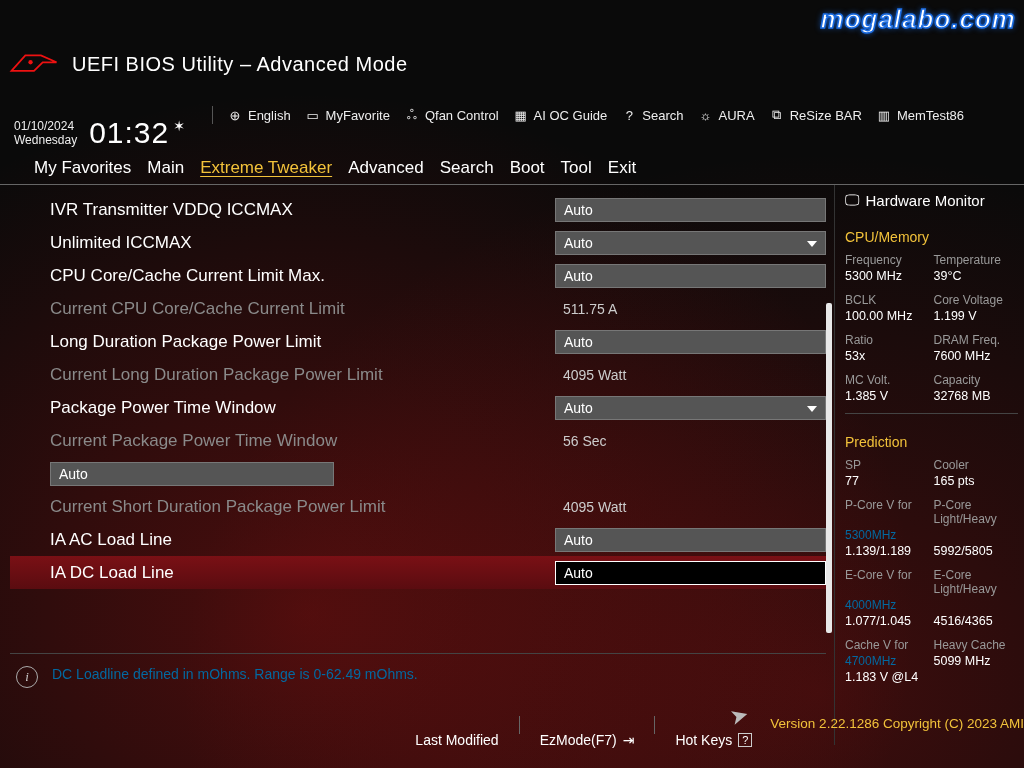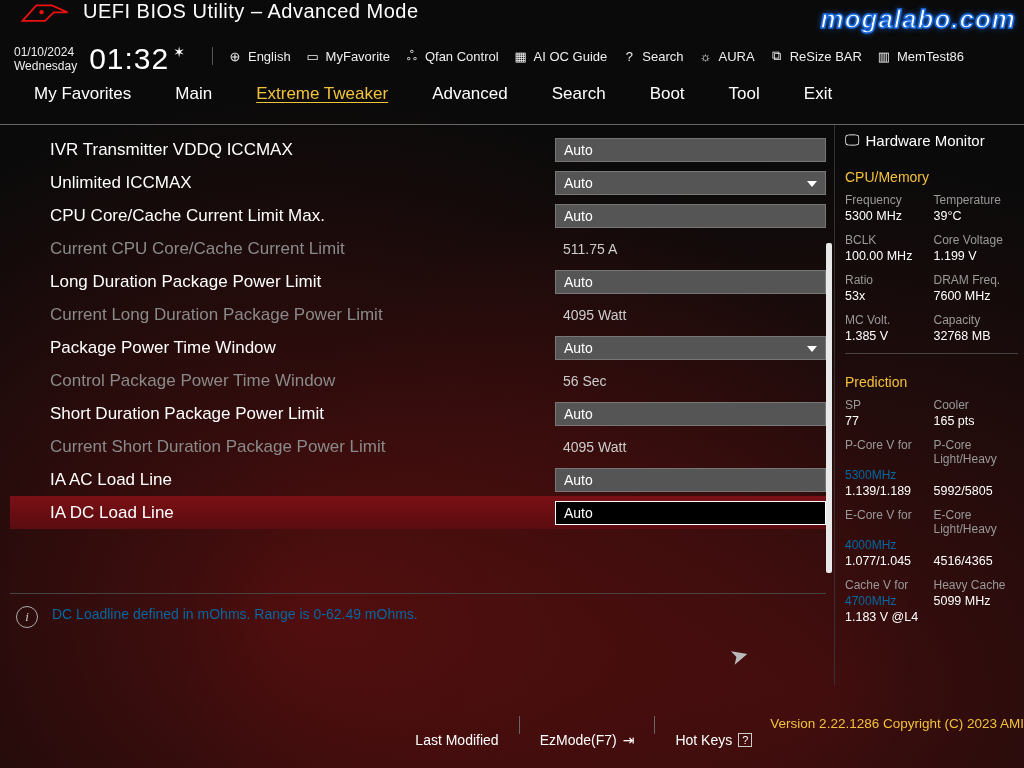--- a/index.html
+++ b/index.html
@@ -19,42 +19,43 @@
 }
 .watermark {
   position:absolute; top:4px; right:8px;
   font-family: Impact, "Arial Black", sans-serif;
   font-size:26px; font-weight:900; font-style:italic;
   color:#fff; text-shadow:0 0 6px #1a6be0, 0 0 2px #1a6be0;
   -webkit-text-stroke:1.5px #1a6be0;
   letter-spacing:1px;
 }
 
-.titlebar { position:relative; height:40px; display:flex; align-items:flex-start; padding-left:19px; gap:12px; }
+.titlebar { position:relative; height:40px; display:flex; align-items:center; padding-left:8px; gap:12px;margin-top:44px; }
 .logo { width:52px; height:28px; position:relative; }
 .logo svg { width:100%; height:100%; }
 .title { font-size:20px; color:#fff; font-weight:400; letter-spacing:.5px; }
 .datetime {
   position:relative; display:flex; align-items:center; gap:12px;
   padding:2px 14px;
+  margin-top:30px;
 }
 .date { font-size:12px; color:#eee; line-height:1.2; }
 .clock { font-size:30px; color:#fff; font-weight:400; letter-spacing:1px; display:flex; align-items:flex-start; gap:4px;}
 .gear { font-size:14px; margin-top:2px; }
 .topbar {
   position:relative; display:flex; align-items:center; gap:14px;
   padding:0 12px 6px 12px; font-size:13px; color:#eee;
   flex-wrap:nowrap;
 }
 .topbar .sep { width:1px; height:18px; background:#555; }
 .top-item { display:flex; align-items:center; gap:5px; white-space:nowrap; }
 .ico { width:16px; height:16px; display:inline-flex; align-items:center; justify-content:center; font-size:13px; color:#eee; }
 
 .tabbar {
-  position:relative; display:flex; gap:44px; padding:6px 34px 20px;
+  position:relative; display:flex; gap:16px; padding:6px 34px 6px;
   font-size:17px; color:#fff;
   border-bottom:1px solid #666;
 }
 .tab { cursor:pointer; }
 .tab.active { color:#f2c23a; text-decoration:underline; text-underline-offset:3px; }
 
 .main {
   position:relative; display:flex; height:560px;
 }
 .settings {
@@ -223,25 +224,24 @@
       </div>
       <div class="row dim">
         <span class="lbl">Current Long Duration Package Power Limit</span>
         <span class="val-static">4095 Watt</span>
       </div>
       <div class="row">
         <span class="lbl">Package Power Time Window</span>
         <div class="field dd">Auto</div>
       </div>
       <div class="row dim">
-        <span class="lbl">Control Package Power Time Window</span>
+        <span class="lbl">Current Package Power Time Window</span>
         <span class="val-static">56 Sec</span>
       </div>
       <div class="row">
-        <span class="lbl">Short Duration Package Power Limit</span>
         <div class="field">Auto</div>
       </div>
       <div class="row dim">
         <span class="lbl">Current Short Duration Package Power Limit</span>
         <span class="val-static">4095 Watt</span>
       </div>
       <div class="row">
         <span class="lbl">IA AC Load Line</span>
         <div class="field">Auto</div>
       </div>

